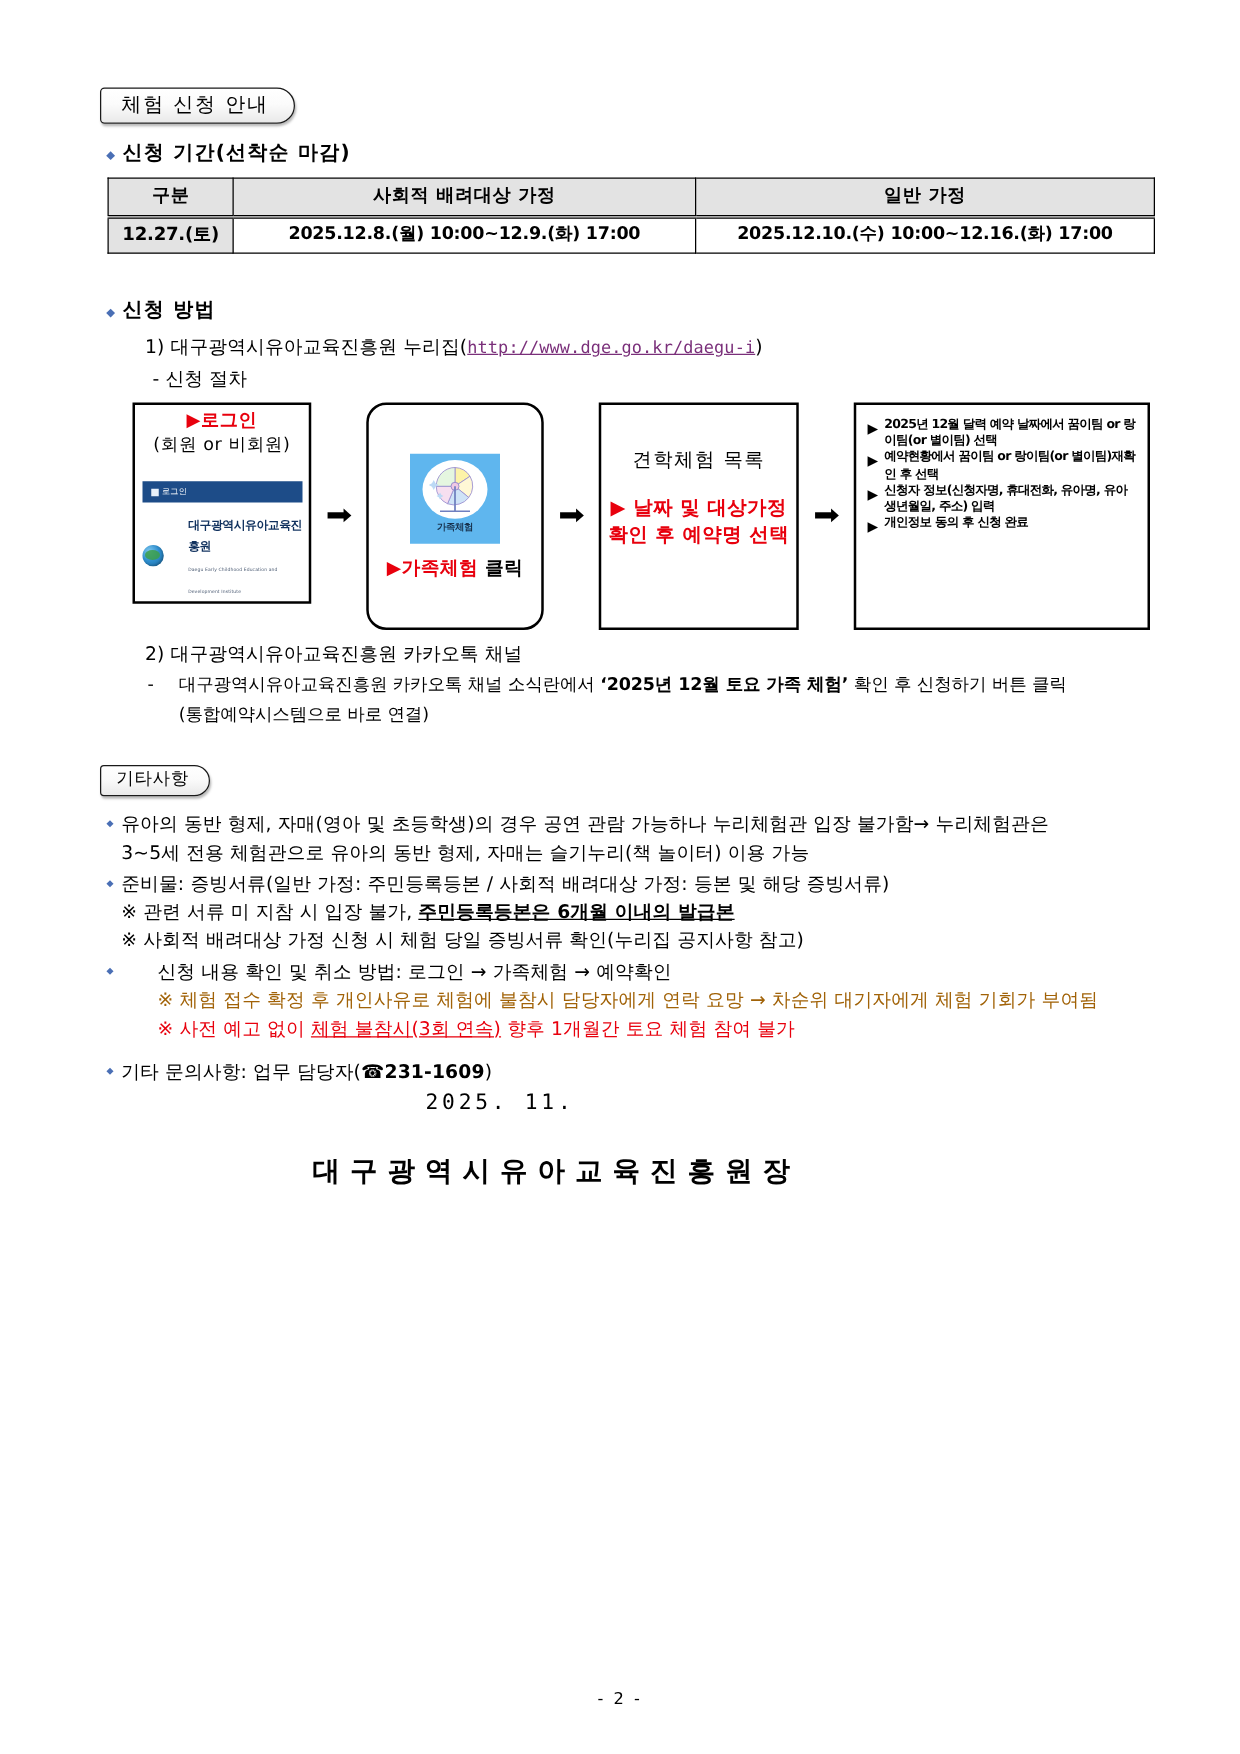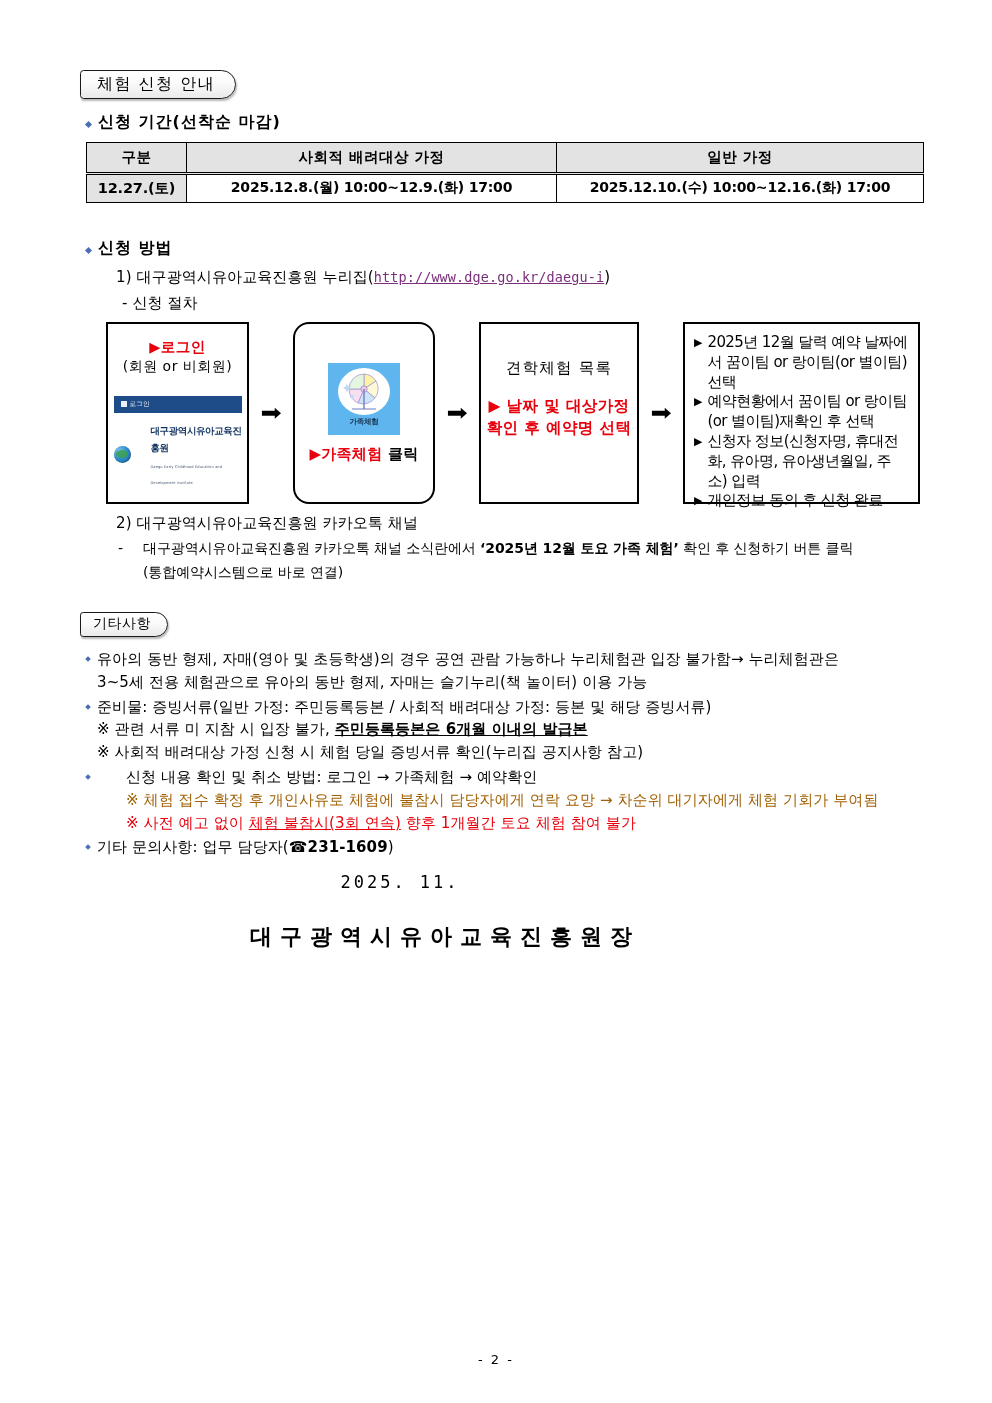--- a/index.html
+++ b/index.html
@@ -169,21 +169,21 @@
   .box2-cap { font-size: 15px; font-weight: 700; margin-top: 10px; letter-spacing: 0.3px; }
 
   
   .box3-title { font-size: 15.5px; letter-spacing: 1.2px; }
   .box3-red { font-size: 15.5px; color: #e8000d; font-weight: 700; letter-spacing: 0.4px; line-height: 1.45; text-align: center; margin-top: 16px;}
 
   
   .box4 { align-items: flex-start; justify-content: flex-start; padding: 9px 8px 8px 9px; }
   .b4row { display: flex; align-items: flex-start; gap: 5px; }
   .b4tri { flex: 0 0 auto; margin-top: 4px; font-size: 11px; line-height: 1; }
-  .b4txt { font-size: 15px; line-height: 1.32; letter-spacing: -0.6px; font-weight: 400; }
+  .b4txt { font-size: 10px; line-height: 1.32; letter-spacing: -0.6px; font-weight: 700; }
   .txt14 { font-size: 14px; letter-spacing: -0.1px; line-height: 1.55; }
   .txt15 { font-size: 15px; letter-spacing: 0.1px; line-height: 1.5; }
   .mono-url { color: #7a2f7a; text-decoration: underline; font-family: "DejaVu Sans Mono", "Liberation Mono", monospace; font-size: 13.5px; }
   .underline { text-decoration: underline; }
   .bold { font-weight: 700; }
 
   .sig-date {
     text-align: center;
     font-size: 17px;
     letter-spacing: 3px;
@@ -243,21 +243,21 @@
   </div>
 
   <div class="pos txt15" style="left:116px; top:266px; white-space:nowrap;">
     <span>1) 대구광역시유아교육진흥원 누리집(</span><a class="mono-url" href="#">http://www.dge.go.kr/daegu-i</a><span>)</span>
   </div>
 
   <div class="pos txt15" style="left:122px; top:292px;">- 신청 절차</div>
 
   <div class="pos flow" style="left:106px; top:322px;">
 
-    <div class="flow-box" style="width:143px; height:182px;">
+    <div class="flow-box" style="width:143px; height:161px;">
       <div class="box1-title">▶로그인</div>
       <div class="box1-sub">(회원 or 비회원)</div>
       <div class="loginbar">
         <span class="lb-sq"></span>
         <span class="lb-txt">로그인</span>
       </div>
       <div class="logorow">
         <span class="globe"></span>
         <span class="logo-txt">
           <span class="logo-ko">대구광역시유아교육진흥원</span><br>
@@ -355,21 +355,21 @@
 
     <div class="bullet-row" style="margin-bottom:2px;">
       <span class="sq-bullet sm"></span>
       <div class="txt15" style="line-height:1.52;">
         <div>준비물: 증빙서류(일반 가정: 주민등록등본 / 사회적 배려대상 가정: 등본 및 해당 증빙서류)</div>
         <div><span>※ 관련 서류 미 지참 시 입장 불가, </span><span class="underline bold">주민등록등본은 6개월 이내의 발급본</span></div>
         <div>※ 사회적 배려대상 가정 신청 시 체험 당일 증빙서류 확인(누리집 공지사항 참고)</div>
       </div>
     </div>
 
-    <div class="bullet-row" style="margin-bottom:2px;gap:36px;">
+    <div class="bullet-row" style="margin-bottom:12px;gap:36px;">
       <span class="sq-bullet sm"></span>
       <div class="txt15" style="line-height:1.52;">
         <div>신청 내용 확인 및 취소 방법: 로그인 → 가족체험 → 예약확인</div>
         <div class="bluetxt">※ 체험 접수 확정 후 개인사유로 체험에 불참시 담당자에게 연락 요망 → 차순위 대기자에게 체험 기회가 부여됨</div>
         <div class="red"><span>※ 사전 예고 없이 </span><span class="underline">체험 불참시(3회 연속)</span><span> 향후 1개월간 토요 체험 참여 불가</span></div>
       </div>
     </div>
 
     <div class="bullet-row">
       <span class="sq-bullet sm"></span>

